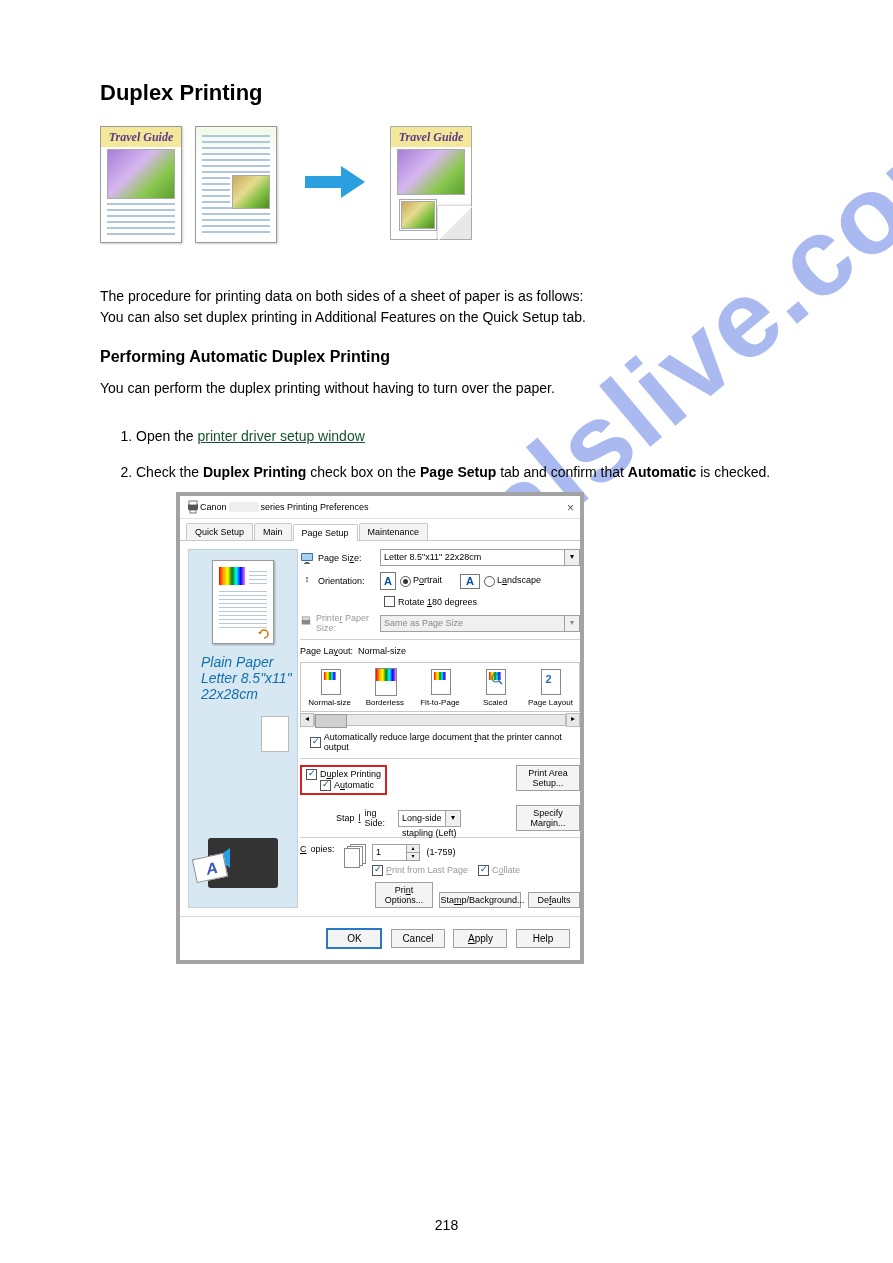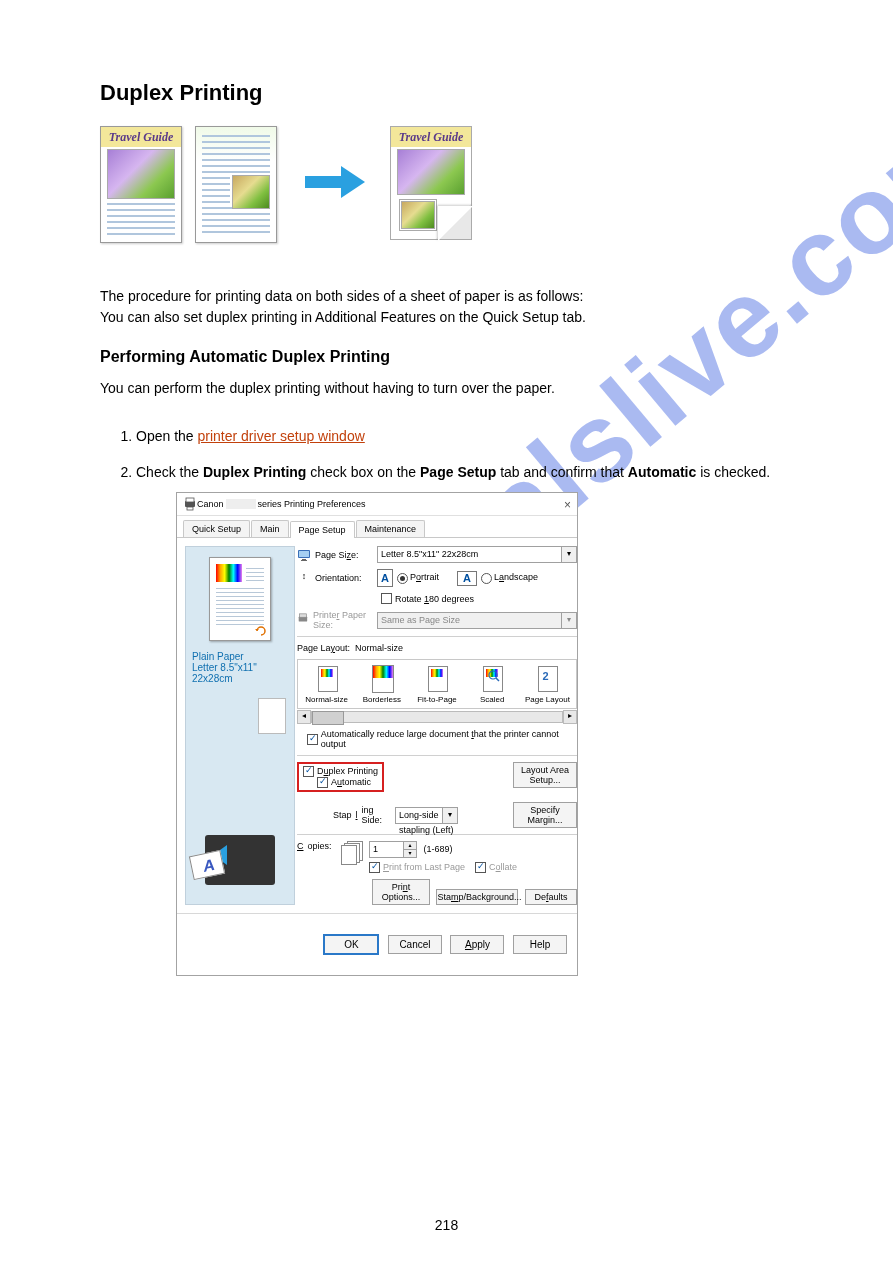--- a/index.html
+++ b/index.html
@@ -80,27 +80,27 @@
     position:absolute; bottom:-2px; right:-2px; width:0; height:0;
     border-top:35px solid #fff;
     border-right:35px solid transparent;
     filter: drop-shadow(-1px -1px 1px rgba(0,0,0,0.2));
   }
 
   .body-text { margin: 10px 0 20px 0; line-height:1.5; }
   ol.steps { list-style: decimal; padding-left: 36px; }
   ol.steps > li { margin-bottom: 20px; }
   .step-title { margin-bottom:8px; }
-  .link { color:#c2410c; text-decoration:underline; cursor:pointer; }
+  .link { color:#14532d; text-decoration:underline; cursor:pointer; }
 
   
   .dialog {
     position:relative;
     width: 400px;
-    border:1px solid #a3a3a3;
+    border:4px solid #a3a3a3;
     background:#fff;
     margin: 10px 0 20px 40px;
     font-family: Tahoma, Arial, sans-serif;
     font-size: 9px;
     color:#000;
   }
   .dlg-title {
     height:18px; line-height:18px; padding:2px 6px;
     background:#fff;
     border-bottom:1px solid #e0e0e0;
@@ -136,21 +136,21 @@
   .preview-rainbow {
     position:absolute; top:6px; left:6px; width:26px; height:18px;
     background:linear-gradient(90deg,red,orange,yellow,green,cyan,blue,violet);
   }
   .preview-line { position:absolute; left:6px; right:6px; height:1px; background:#b8c8d8;}
   .preview-arrow {
     position:absolute; bottom:2px; right:2px;
     width:14px;height:14px;
   }
   .preview-arrow svg{width:14px;height:14px;}
-  .paper-info { color:#1070b0; font-size:10px; margin:6px 0 10px 2px; }
+  .paper-info { color:#1070b0; font-size:14px; margin:6px 0 10px 8px;font-style:italic; }
   .small-preview {
     width:26px;height:34px;background:#fff;border:1px solid #bbb;
     margin:4px 4px 6px auto;
   }
   .printer-illust {
     width:100px; height:80px;
     margin-top:auto;
     display:flex; align-items:center; justify-content:center;
   }
   .printer-box{
@@ -220,21 +220,21 @@
 
   .dbtn{
     display:inline-block;border:1px solid #a0a0a0;background:#f4f4f4;
     padding:2px 0;font-size:9px;text-align:center;
   }
   .dbtn.w56{width:56px;} .dbtn.w62{width:62px;} .dbtn.w50{width:50px;}
 
   .btn-row{text-align:right;margin-top:6px;}
   .btn-row .dbtn{margin-left:4px;}
   .dlg-footer{
-    border-top:1px solid #d8d8d8;padding:20px 10px;text-align:right;
+    border-top:1px solid #d8d8d8;padding:11px 10px;text-align:right;
   }
   .main-btn{
     display:inline-block;width:52px;text-align:center;padding:3px 0;
     border:1px solid #a0a0a0;background:#f4f4f4;font-size:10px;margin-left:6px;
   }
   .main-btn.ok{border:2px solid #2a78c8;color:#000;}
 
   .disabled{color:#999;}
   .spinner{
     width:40px;height:15px;border:1px solid #a0a0a0;display:inline-block;
@@ -505,21 +505,21 @@
                 <span>Automatically reduce large document <span class="und">t</span>hat the printer cannot output</span>
               </div>
             </div>
 
             <div class="sect">
               <div class="row" style="justify-content:space-between;align-items:flex-start;">
                 <span class="red-box">
                   <div><span class="chk checked"></span><span>D<span class="und">u</span>plex Printing</span></div>
                   <div style="padding-left:14px;"><span class="chk checked"></span><span>A<span class="und">u</span>tomatic</span></div>
                 </span>
-                <span class="dbtn w62">Layout Area Setup...</span>
+                <span class="dbtn w62">Print Area Setup...</span>
               </div>
               <div class="row">
                 <span class="row-label" style="width:62px;margin-left:36px;">Stap<span class="und">l</span>ing Side:</span>
                 <div class="combo" style="flex:0 固0 110px;width:110px;">
                   <span>Long-side stapling (Left)</span>
                   <span class="combo-arrow">▾</span>
                 </div>
                 <span style="flex:1;"></span>
                 <span class="dbtn w62">Specify Margin...</span>
               </div>
@@ -535,21 +535,21 @@
                 </span>
                 <div>
                   <div>
                     <span class="spinner">
                       <span>1</span>
                       <span class="spinner-btns">
                           <div class="sp-up">▴</div>
                           <div class="sp-dn">▾</div>
                         </span>
                     </span>
-                    <span style="margin-left:4px;">(1-689)</span>
+                    <span style="margin-left:4px;">(1-759)</span>
                   </div>
                   <div style="margin-top:4px;" class="disabled">
                     <span class="chk checked"></span><span><span class="und">P</span>rint from Last Page</span>
                     &nbsp;&nbsp;
                     <span class="chk checked"></span><span>C<span class="und">o</span>llate</span>
                   </div>
                 </div>
               </div>
             </div>
 

